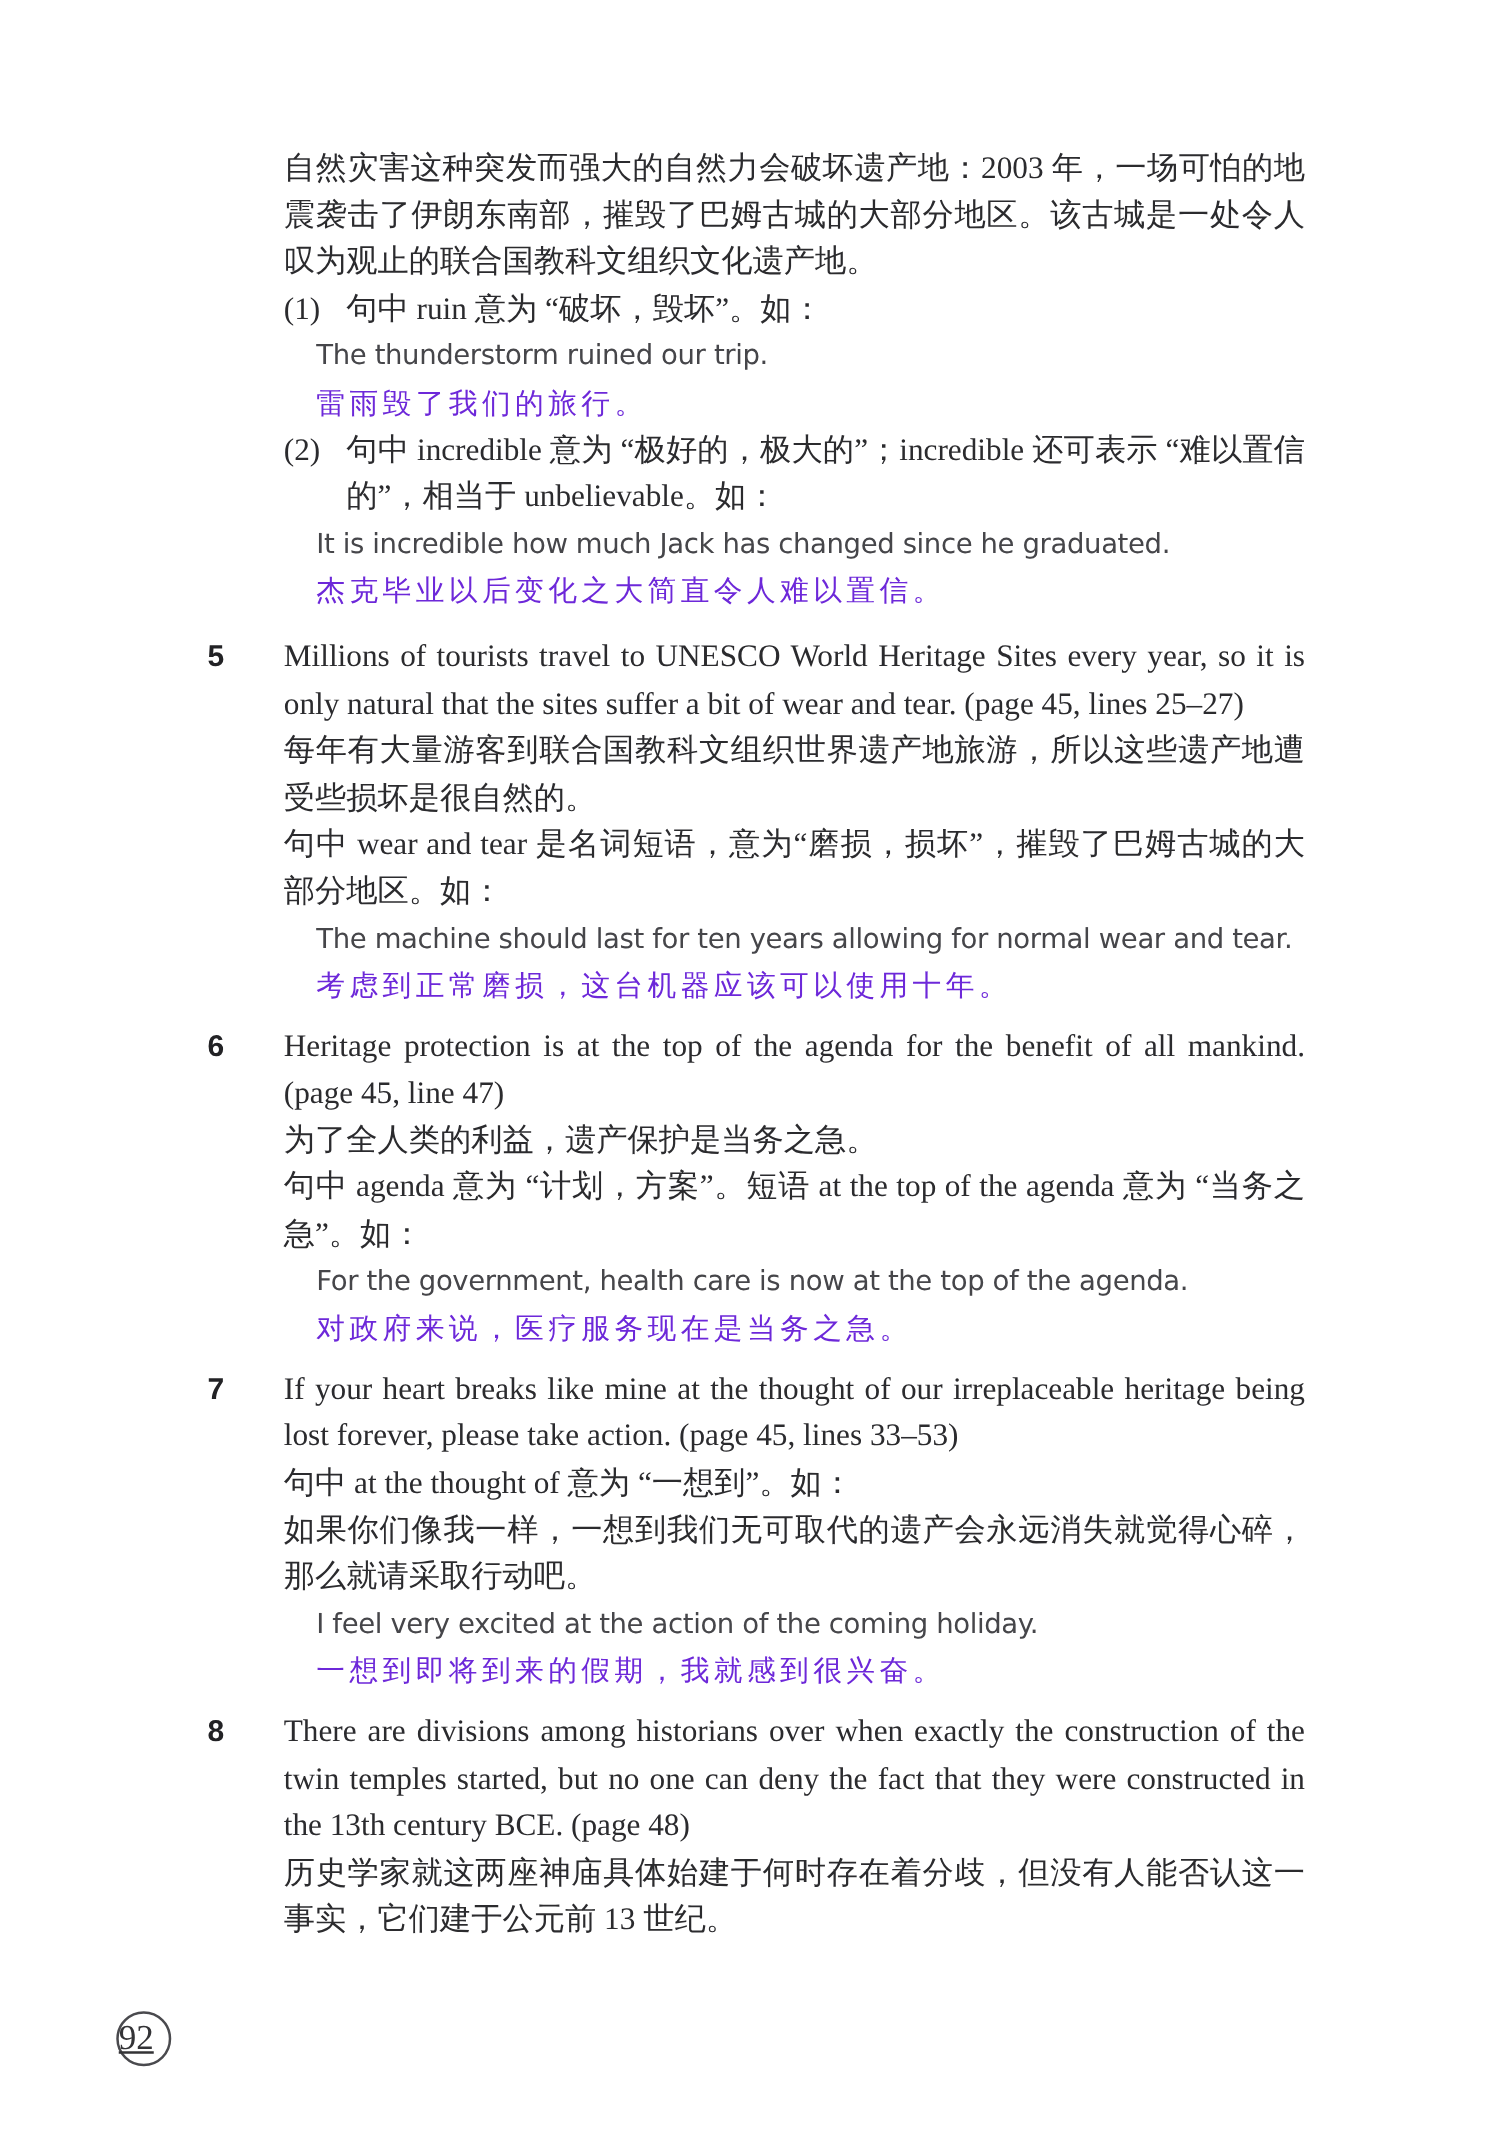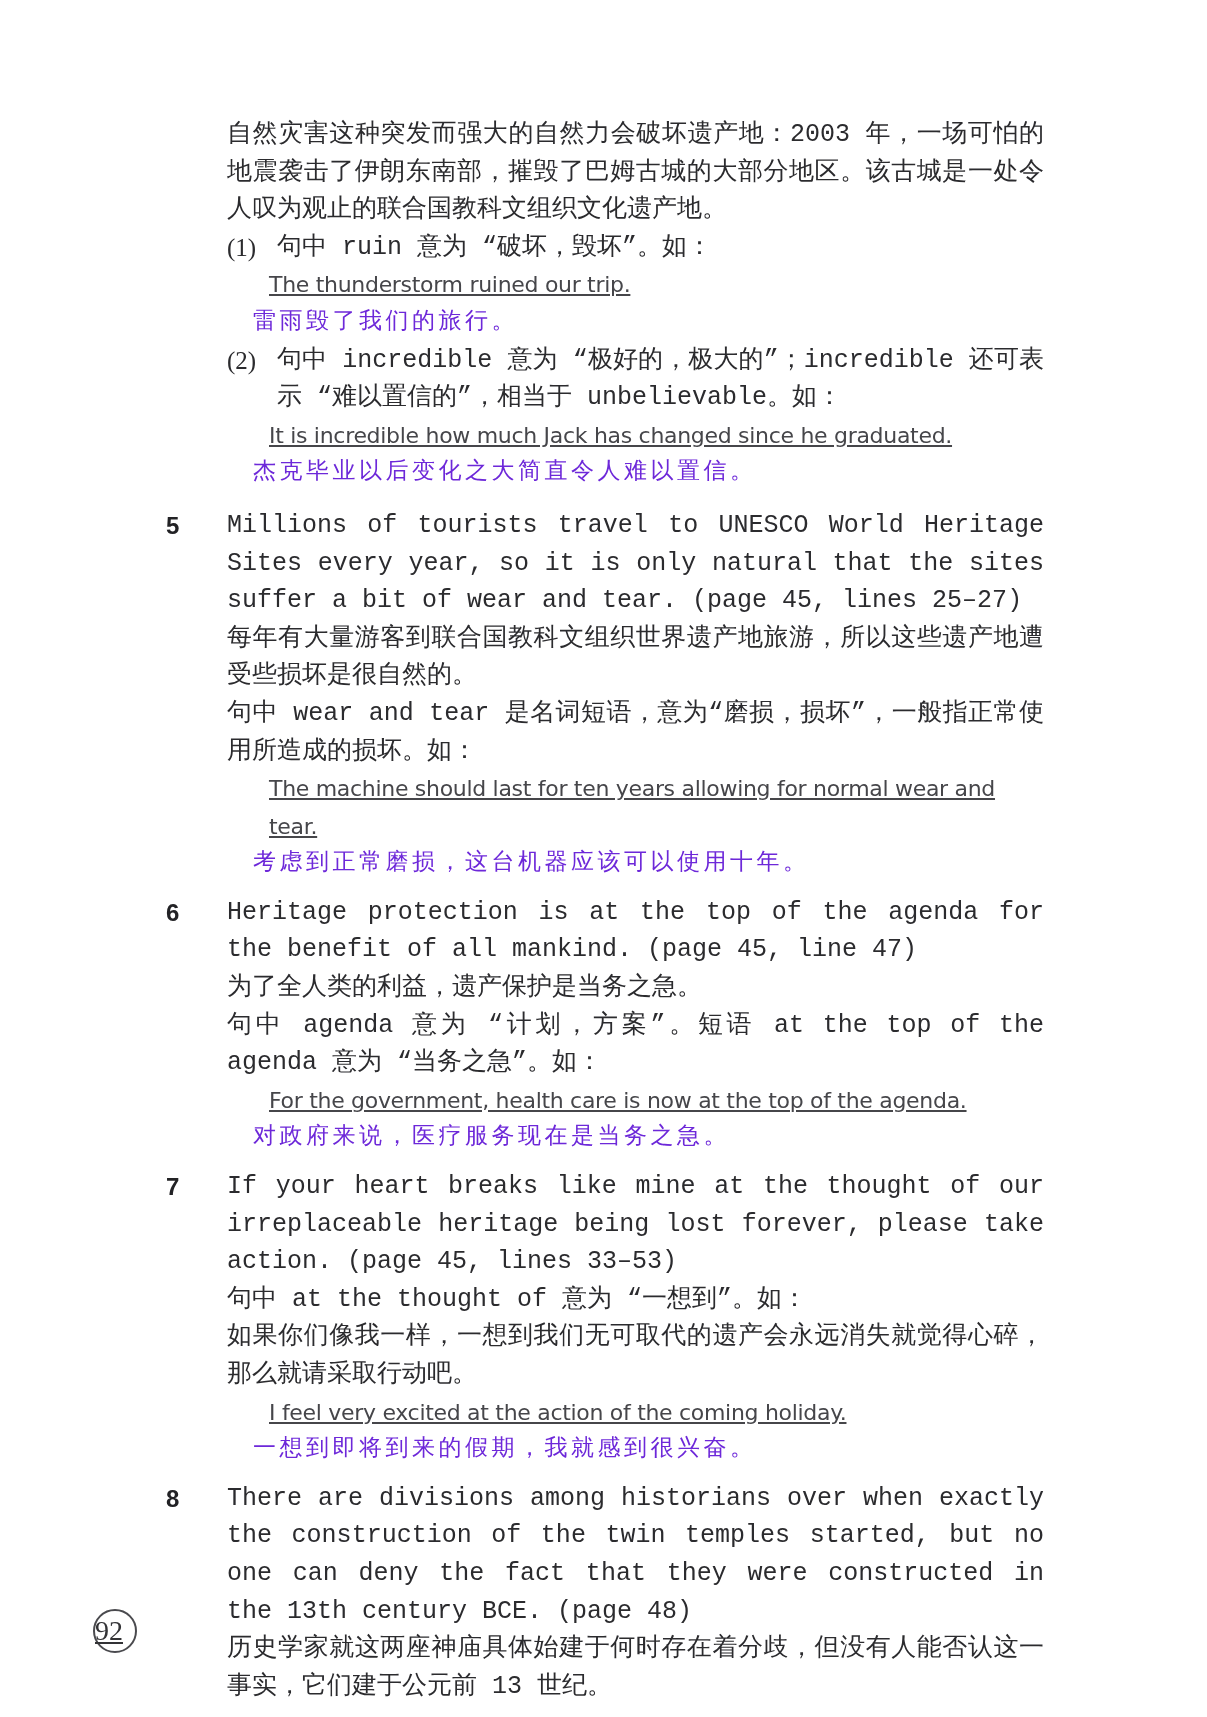--- a/index.html
+++ b/index.html
@@ -11,45 +11,44 @@
     overflow: hidden;
     font-family: "Liberation Serif", serif;
     color: #2b2b2e;
   }
   .content {
     position: absolute;
     left: 166px;
     top: 116px;
     width: 878px;
   }
-  p { margin: 0; font-family: Liberation Mono, monospace; }
+  p { margin: 0; }
   .main-text {
     font-size: 25px;
     line-height: 37.6px;
     text-align: justify;
     color: #2b2b2e;
   }
   
   .cont-block { margin-left: 61px; }
   .sub-item { display: flex; }
   .sub-marker {
     flex: 0 0 50px;
     font-size: 25px;
     line-height: 37.6px;
     color: #2b2b2e;
   }
   .sub-body { flex: 1 1 auto; min-width: 0; }
   .example-en {
-    margin-left: 42px;
+    margin-left: 26px;
     font-family: "DejaVu Sans", sans-serif;
     font-size: 22px;
     line-height: 37.6px;
     letter-spacing: -0.3px;
     color: #46464a;
-    text-decoration: underline;
   }
   .example-zh {
     margin-left: 26px;
     font-size: 23px;
     line-height: 37.6px;
     letter-spacing: 3.5px;
     color: #6d28d9;
   }
   .exercise-item {
     display: flex;
@@ -108,21 +107,21 @@
       </div>
       <p class="example-en">It is incredible how much Jack has changed since he graduated.</p>
       <p class="example-zh">杰克毕业以后变化之大简直令人难以置信。</p>
     </section>
 
     <section class="exercise-item first-item">
       <span class="item-number">5</span>
       <div class="item-body">
         <p class="main-text">Millions of tourists travel to UNESCO World Heritage Sites every year, so it is only natural that the sites suffer a bit of wear and tear. (page 45, lines 25–27)</p>
         <p class="main-text">每年有大量游客到联合国教科文组织世界遗产地旅游，所以这些遗产地遭受些损坏是很自然的。</p>
-        <p class="main-text">句中 wear and tear 是名词短语，意为“磨损，损坏”，一般指正常使用所造成的损坏。如：</p>
+        <p class="main-text">句中 wear and tear 是名词短语，意为“磨损，损坏”，摧毁了巴姆古城的大部分地区。如：</p>
         <p class="example-en">The machine should last for ten years allowing for normal wear and tear.</p>
         <p class="example-zh">考虑到正常磨损，这台机器应该可以使用十年。</p>
       </div>
     </section>
 
     <section class="exercise-item">
       <span class="item-number">6</span>
       <div class="item-body">
         <p class="main-text">Heritage protection is at the top of the agenda for the benefit of all mankind. (page 45, line 47)</p>
         <p class="main-text">为了全人类的利益，遗产保护是当务之急。</p>

